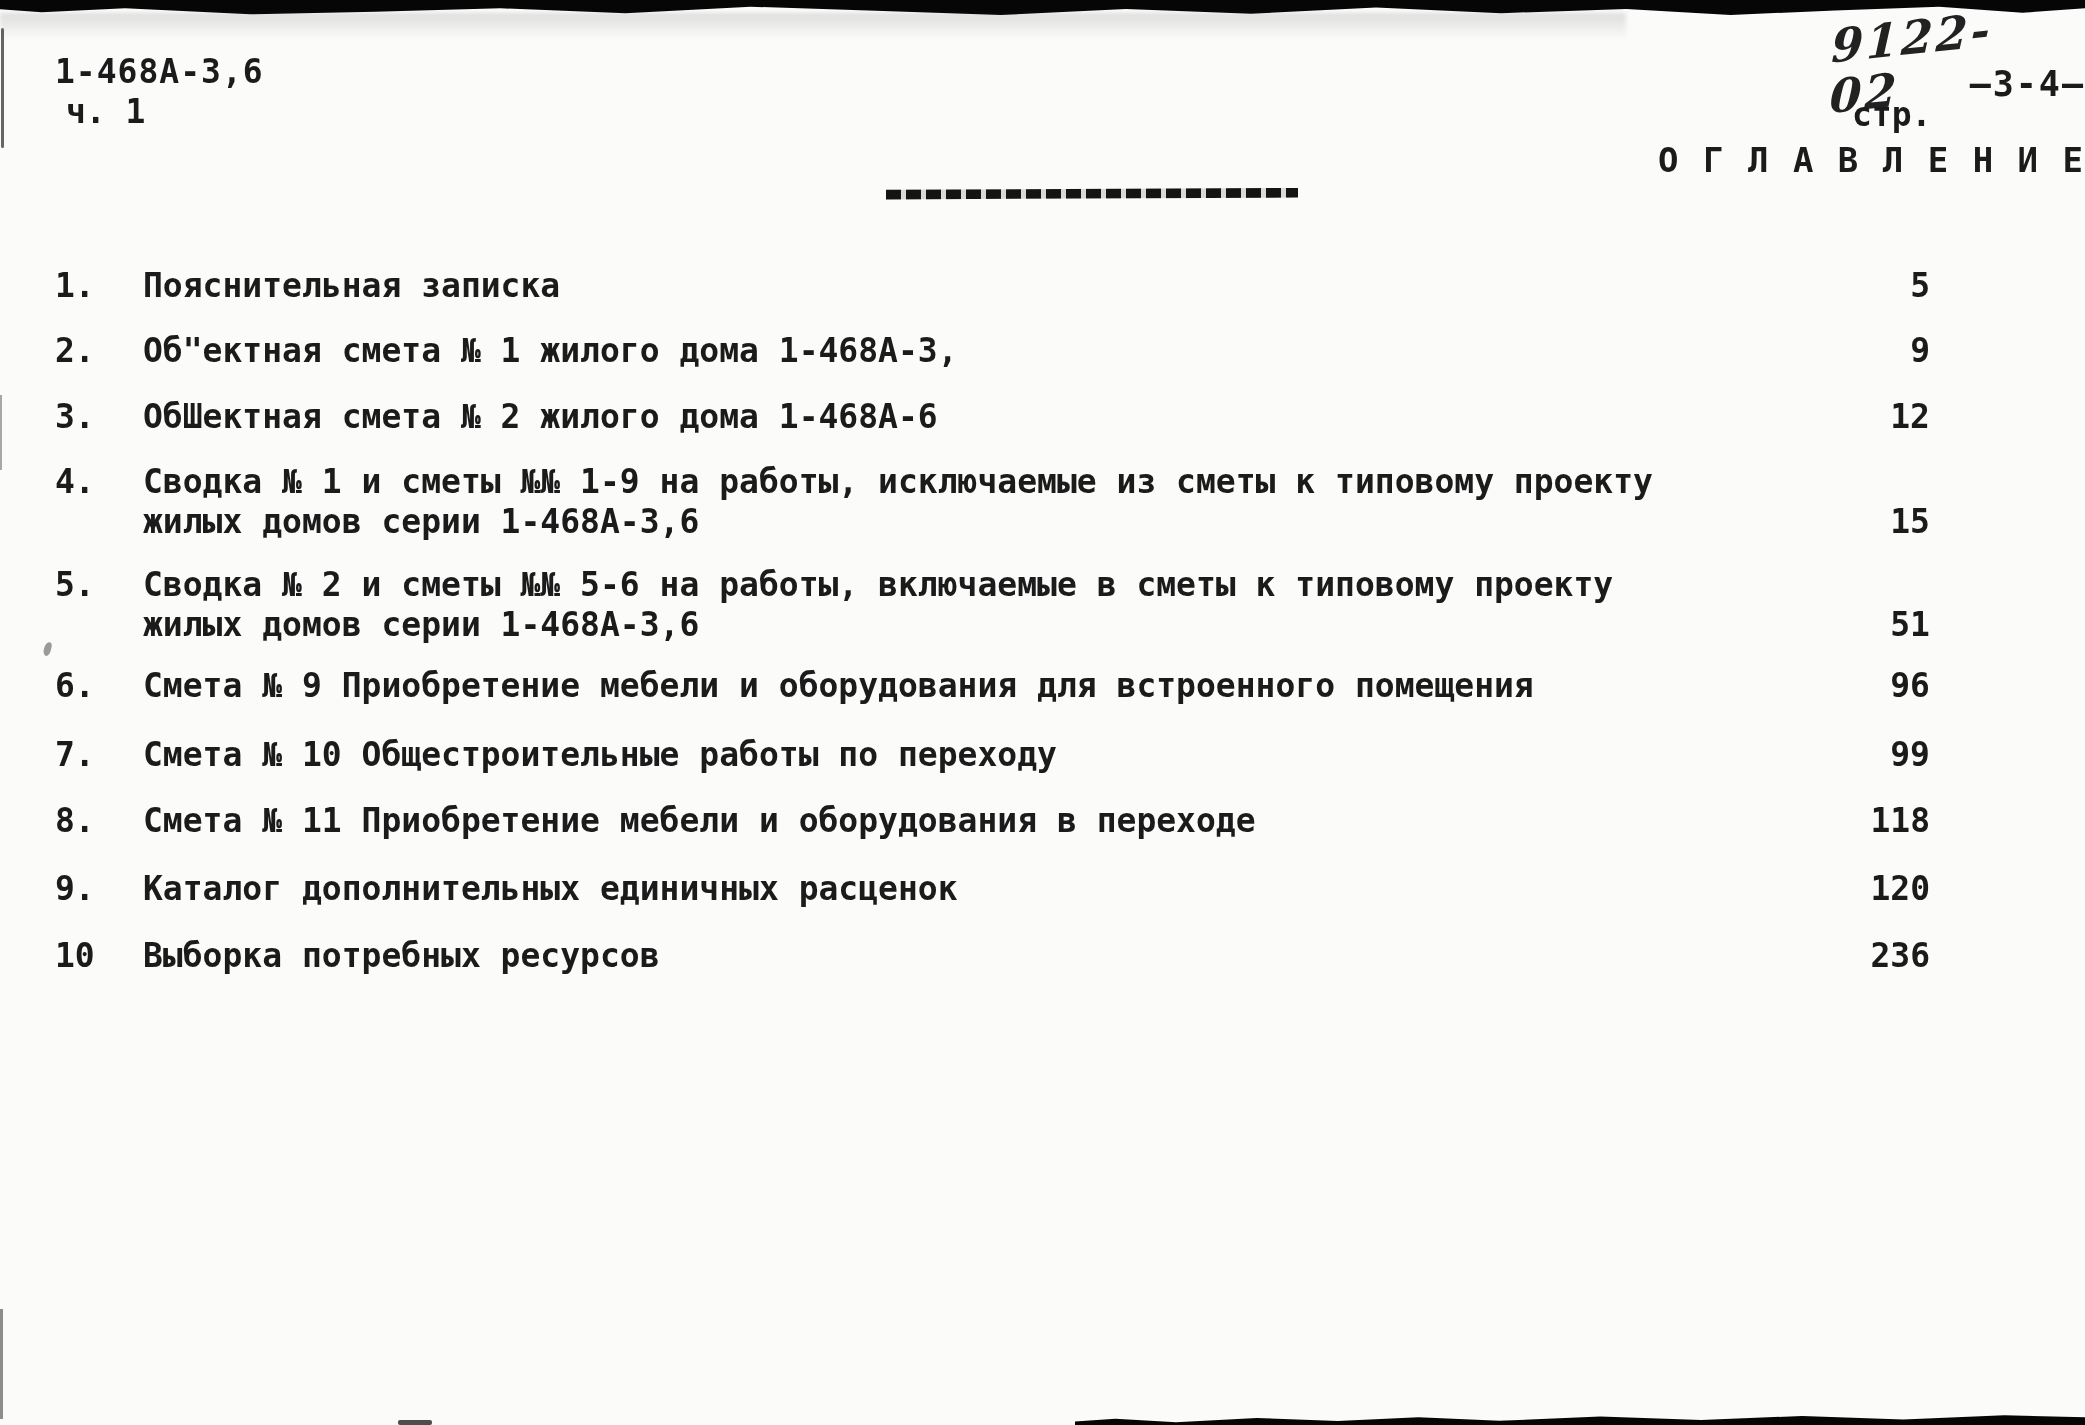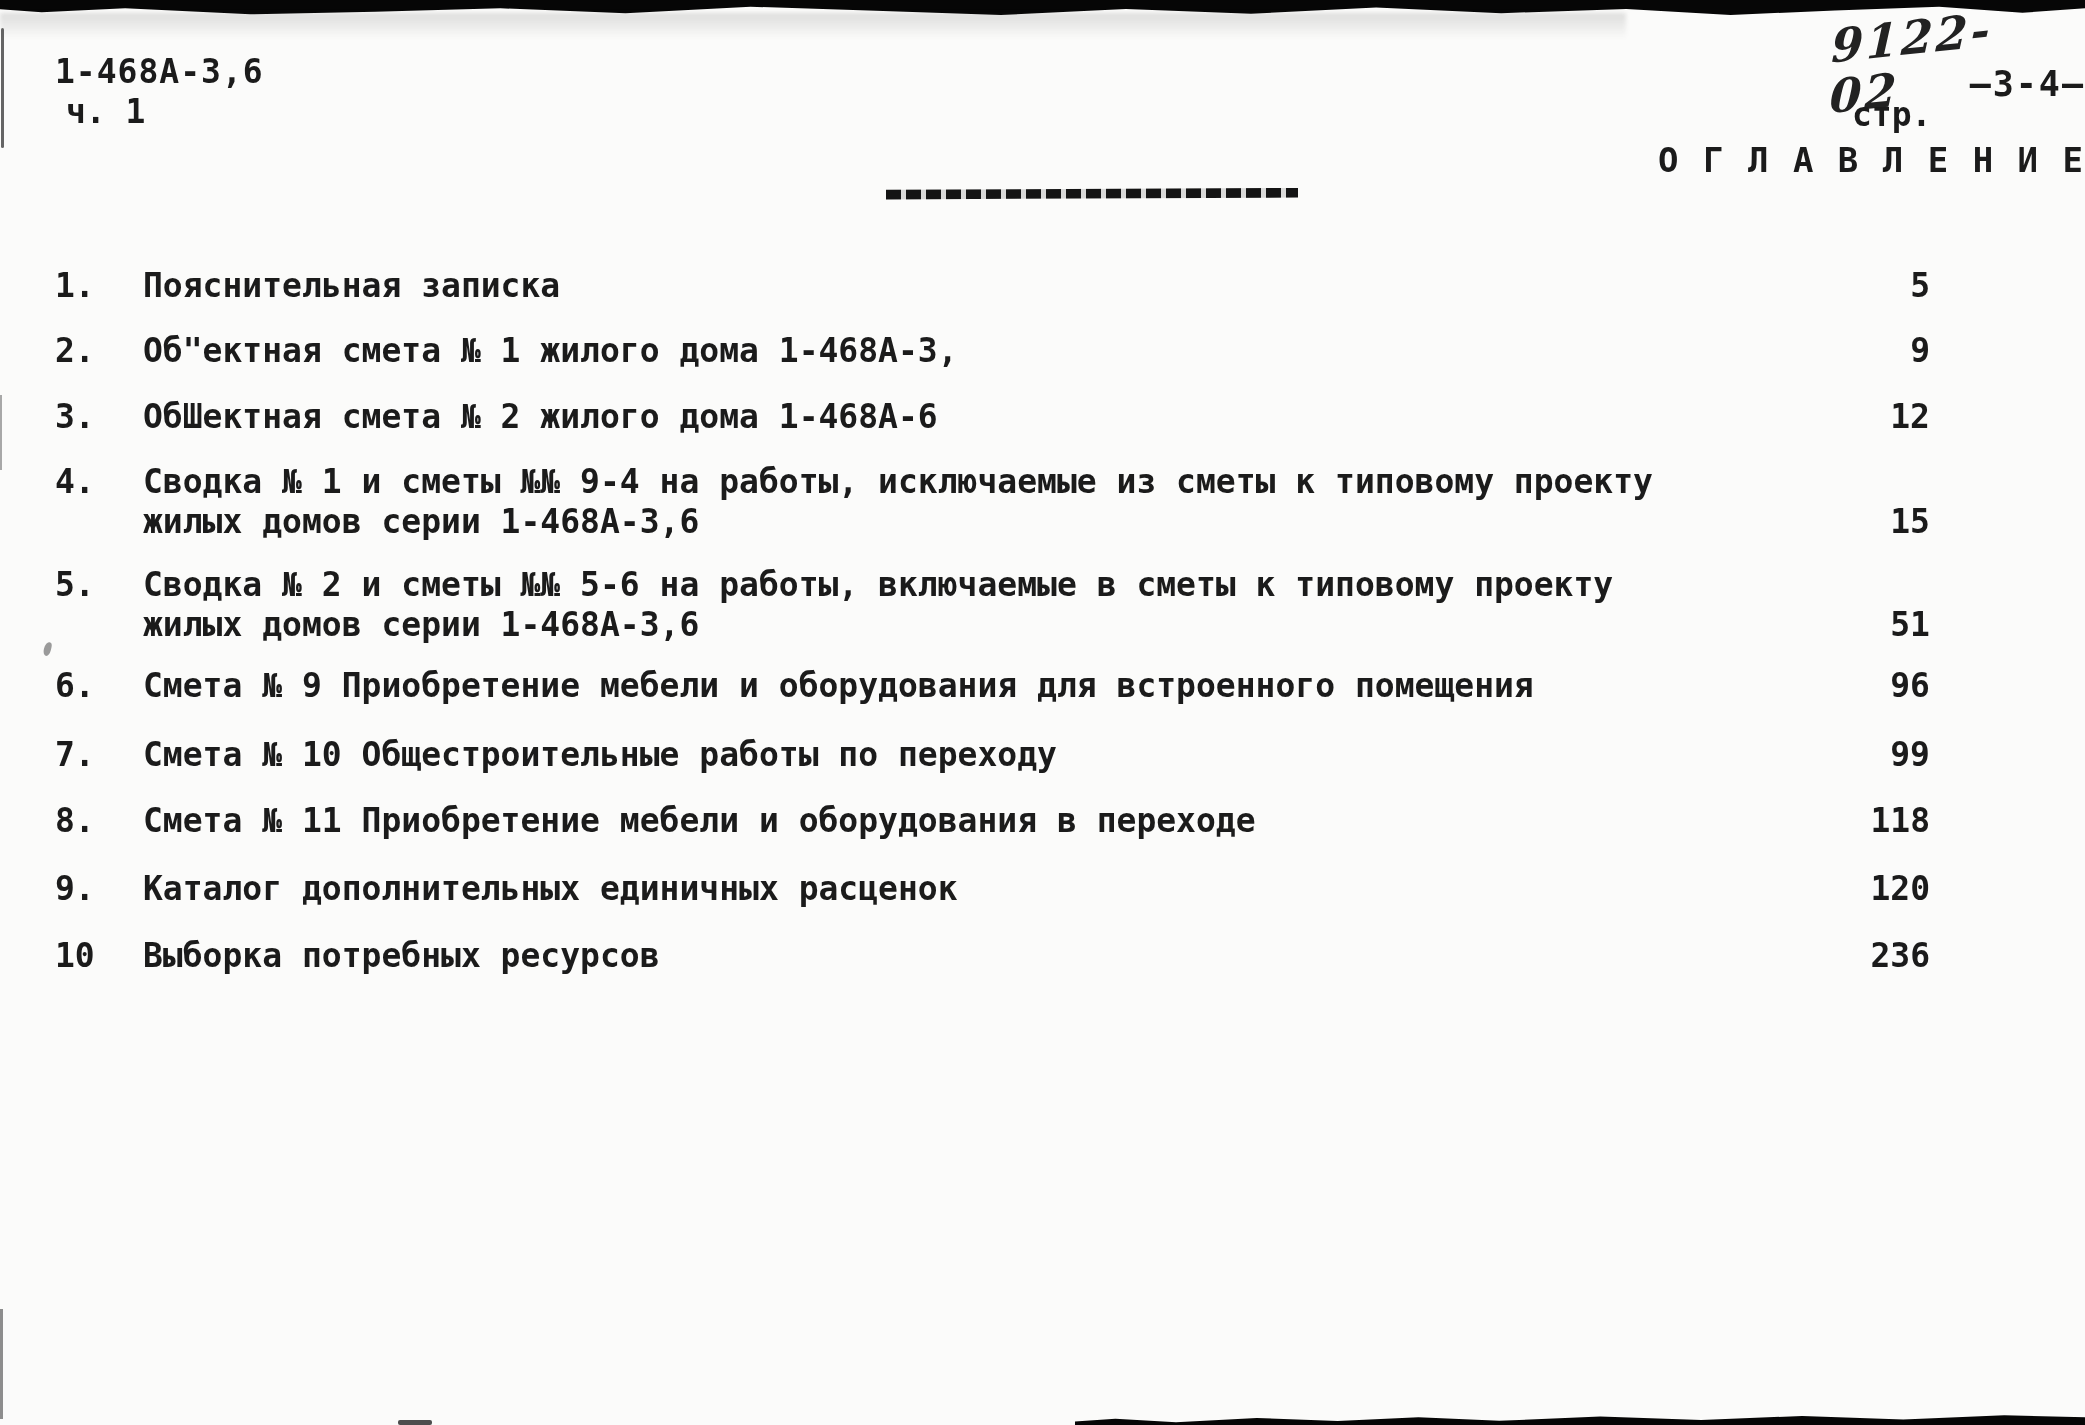--- a/index.html
+++ b/index.html
@@ -140,21 +140,21 @@
     <div class="cell-title">
       <div>ОбШектная смета № 2 жилого дома 1-468А-6</div>
 
     </div>
     <div class="cell-page">12</div>
   </div>
 
   <div class="row twoline" style="top:462px">
     <div class="cell-num">4.</div>
     <div class="cell-title">
-      <div>Сводка № 1 и сметы №№ 9-4 на работы, исключаемые из сметы к типовому проекту</div>
+      <div>Сводка № 1 и сметы №№ 1-9 на работы, исключаемые из сметы к типовому проекту</div>
       <div class="title-line2">жилых домов серии 1-468А-3,6</div>
     </div>
     <div class="cell-page">15</div>
   </div>
 
   <div class="row twoline" style="top:565px">
     <div class="cell-num">5.</div>
     <div class="cell-title">
       <div>Сводка № 2 и сметы №№ 5-6 на работы, включаемые в сметы к типовому проекту</div>
       <div class="title-line2">жилых домов серии 1-468А-3,6</div>

